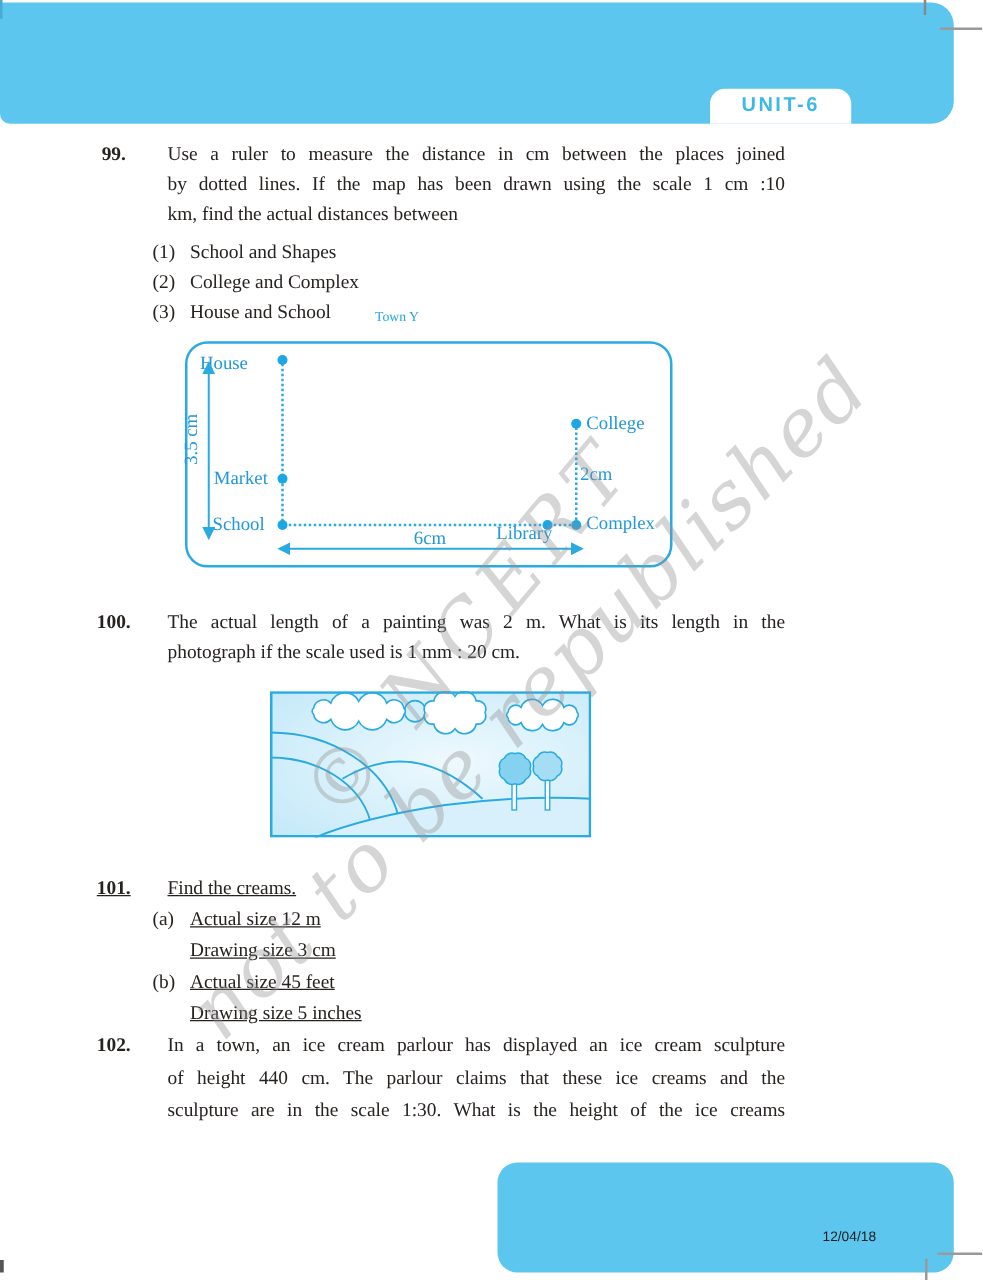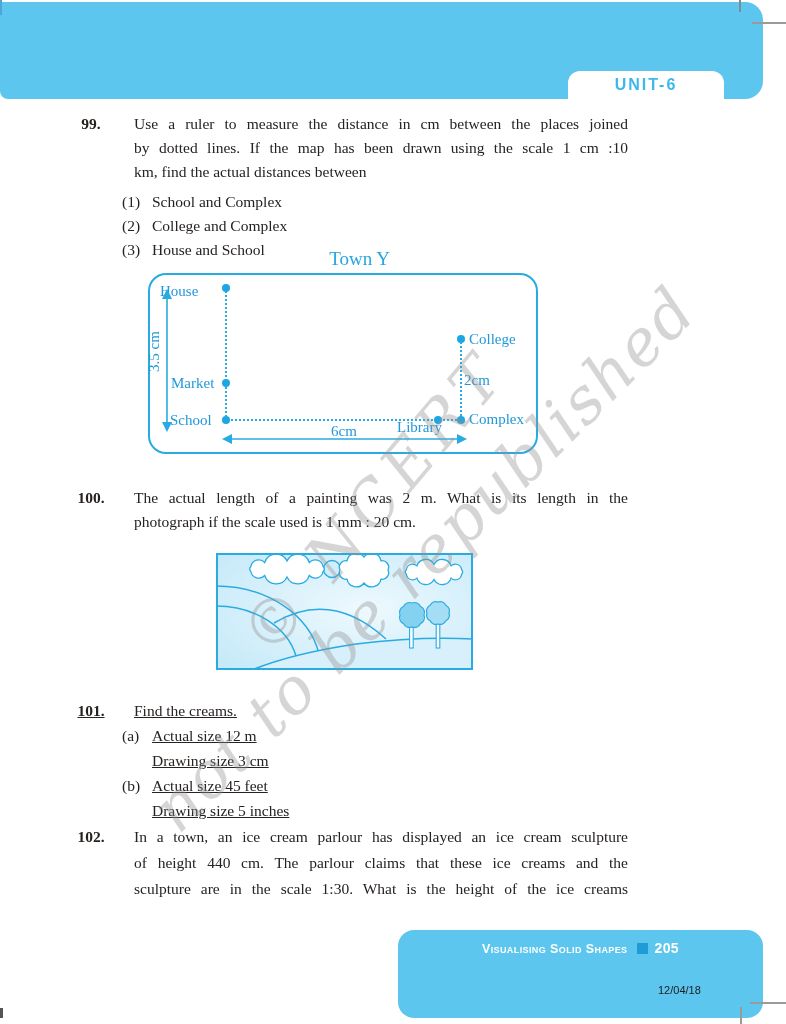--- a/index.html
+++ b/index.html
@@ -2,39 +2,39 @@
 <html><head>
 <meta charset="utf-8">
 <style>
   html,body{margin:0;padding:0;background:#ffffff;}
   #page{position:relative;width:786px;height:1024px;background:#ffffff;overflow:hidden;
         font-family:"Liberation Serif",serif;color:#262220;}
 
   
   .band-top{position:absolute;left:0;top:2px;width:763px;height:97px;background:#5cc6ef;
             border-radius:0 18px 18px 8px;}
-  .unit-tab{position:absolute;left:568px;top:71px;width:156px;height:28px;background:#ffffff;
+  .unit-tab{position:absolute;left:568px;top:71px;width:113px;height:28px;background:#ffffff;
             border-radius:12px 12px 0 0;display:flex;align-items:center;justify-content:center;}
   .unit-tab span{font-family:"Liberation Sans",sans-serif;font-weight:800;font-size:16px;
             letter-spacing:2px;color:#3db8ea;}
 
   
   .qnum{position:absolute;left:70px;width:42px;text-align:center;font-weight:bold;font-size:15.5px;line-height:24px;}
   .qbody{position:absolute;left:122px;width:500px;font-size:15.5px;line-height:24px;}
   .qline{white-space:nowrap;margin-left:12px;}
   .just{width:494px;text-align:justify;text-align-last:justify;white-space:normal;}
   .item{white-space:nowrap;}
   .ilabel{display:inline-block;width:30px;}
   .indent2{margin-left:30px;}
   .lh25{line-height:25px;text-decoration:underline;}
   .lh26{line-height:26px;}
 
   
-  .map-title{position:absolute;left:300px;top:248px;width:90px;text-align:right;
-             color:#25a6e0;font-size:19px;}
+  .map-title{position:absolute;left:300px;top:248px;width:90px;text-align:left;
+             color:#25a6e0;font-size:11px;}
   .map-box{position:absolute;left:148px;top:273px;width:390px;height:181px;
            border:2px solid #29abe2;border-radius:18px;box-sizing:border-box;}
   .dotline-v{position:absolute;width:0;border-left:2px dotted #29abe2;}
   .dotline-h{position:absolute;height:0;border-top:2px dotted #29abe2;}
   .dot{position:absolute;width:8px;height:8px;border-radius:50%;background:#1ba6e4;}
   .maplabel{position:absolute;color:#2198da;font-size:15px;white-space:nowrap;line-height:15px;}
   .rot90{transform:rotate(-90deg);transform-origin:center center;}
 
   
   .band-bottom{position:absolute;left:398px;top:930px;width:365px;height:88px;background:#5cc6ef;
@@ -71,21 +71,21 @@
   <div class="unit-tab">
     <span>UNIT-6</span>
   </div>
 
   <div class="qnum" style="top:112px">99.</div>
   <div class="qbody" style="top:112px">
     <div class="qline just">Use a ruler to measure the distance in cm between the places joined</div>
     <div class="qline just">by dotted lines. If the map has been drawn using the scale 1 cm :10</div>
     <div class="qline">km, find the actual distances between</div>
     <div style="height:6px"></div>
-    <div class="item"><span class="ilabel">(1)</span><span>School and Complex</span></div>
+    <div class="item"><span class="ilabel">(1)</span><span>School and Shapes</span></div>
     <div class="item"><span class="ilabel">(2)</span><span>College and Complex</span></div>
     <div class="item"><span class="ilabel">(3)</span><span>House and School</span></div>
   </div>
 
   <div class="map-title">Town Y</div>
   <div class="map-box"></div>
 
   <div class="dotline-v" style="left:225px;top:288px;height:132px"></div>
   <div class="dotline-h" style="left:226px;top:419px;width:235px"></div>
   <div class="dotline-v" style="left:460px;top:339px;height:81px"></div>
@@ -162,23 +162,20 @@
   </div>
 
   <div class="qnum lh26" style="top:824px">102.</div>
   <div class="qbody lh26" style="top:824px">
     <div class="qline just">In a town, an ice cream parlour has displayed an ice cream sculpture</div>
     <div class="qline just">of height 440 cm. The parlour claims that these ice creams and the</div>
     <div class="qline just">sculpture are in the scale 1:30. What is the height of the ice creams</div>
   </div>
 
   <div class="band-bottom">
-    <div class="footer-line">
-      <span class="chapter">Visualising Solid Shapes</span><span class="sq"></span><span class="pagenum">205</span>
-    </div>
     <div class="print-date">12/04/18</div>
   </div>
 
   <div class="wm wm1">© NCERT</div>
   <div class="wm wm2">not to be republished</div>
 
   <div class="crop" style="left:0;top:0;width:2px;height:15px;background:#4aa9d2"></div>
   <div class="crop" style="left:739px;top:0;width:2px;height:12px;background:#7d8b92"></div>
   <div class="crop" style="left:752px;top:22px;width:34px;height:2px"></div>
   <div class="crop" style="left:750px;top:1002px;width:36px;height:2px"></div>

